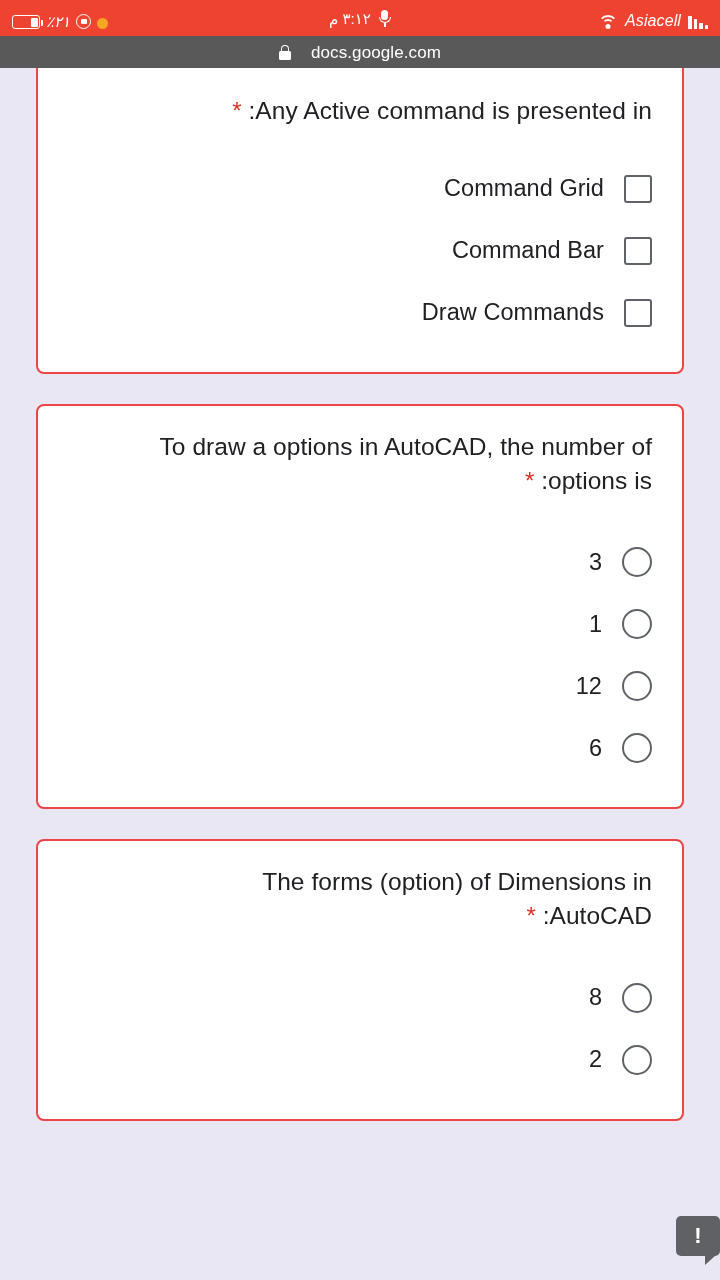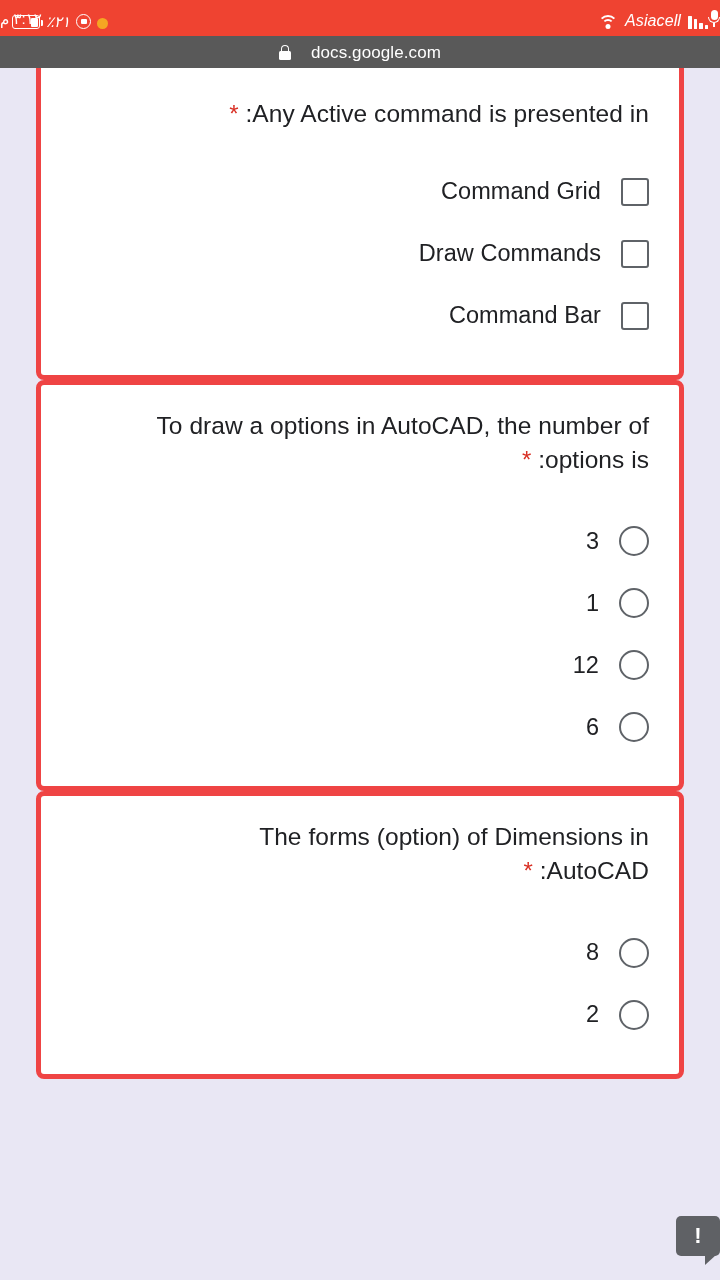--- a/index.html
+++ b/index.html
@@ -33,21 +33,21 @@
     gap: 7px;
     height: 22px;
     font-style: italic;
   }
   .sb-left { gap: 6px; }
   .sb-center {
     position: absolute;
     left: 0; right: 0;
     display: flex;
     align-items: center;
-    justify-content: space-between;
+    justify-content: center;
     gap: 8px;
     pointer-events: none;
     height: 36px;
   }
   .sb-text {
     font-size: 15px;
     letter-spacing: 0.2px;
     line-height: 1;
     white-space: nowrap;
   }
@@ -182,22 +182,23 @@
   .form-scroll {
     height: 1212px;
     background: #e9e7f4;
     padding: 0 36px;
     overflow: hidden;
     position: relative;
   }
 
   .q-card {
     background: #ffffff;
-    border: 5px solid #ef4444;
+    border: 2px solid #ef4444;
     border-radius: 8px;
+    margin-bottom: 30px;
     padding: 24px 30px 28px 30px;
     direction: rtl;
   }
   .q-card.first {
     margin-top: -22px;
     padding-top: 46px;
   }
 
   .q-title {
     font-size: 24.5px;
@@ -334,25 +335,25 @@
       <span class="req">*</span>
       <span>:Any Active command is presented in</span>
     </div>
     <div class="options">
       <div class="option-row">
         <span class="checkbox-ctl"></span>
         <span class="option-label">Command Grid</span>
       </div>
       <div class="option-row">
         <span class="checkbox-ctl"></span>
+        <span class="option-label">Command Bar</span>
+      </div>
+      <div class="option-row">
+        <span class="checkbox-ctl"></span>
         <span class="option-label">Draw Commands</span>
-      </div>
-      <div class="option-row">
-        <span class="checkbox-ctl"></span>
-        <span class="option-label">Command Bar</span>
       </div>
     </div>
   </div>
 
   <div class="q-card q2">
     <div class="q-title">
       <span>To draw a options in AutoCAD, the number of</span><br>
       <span class="req">*</span>
       <span>:options is</span>
     </div>

